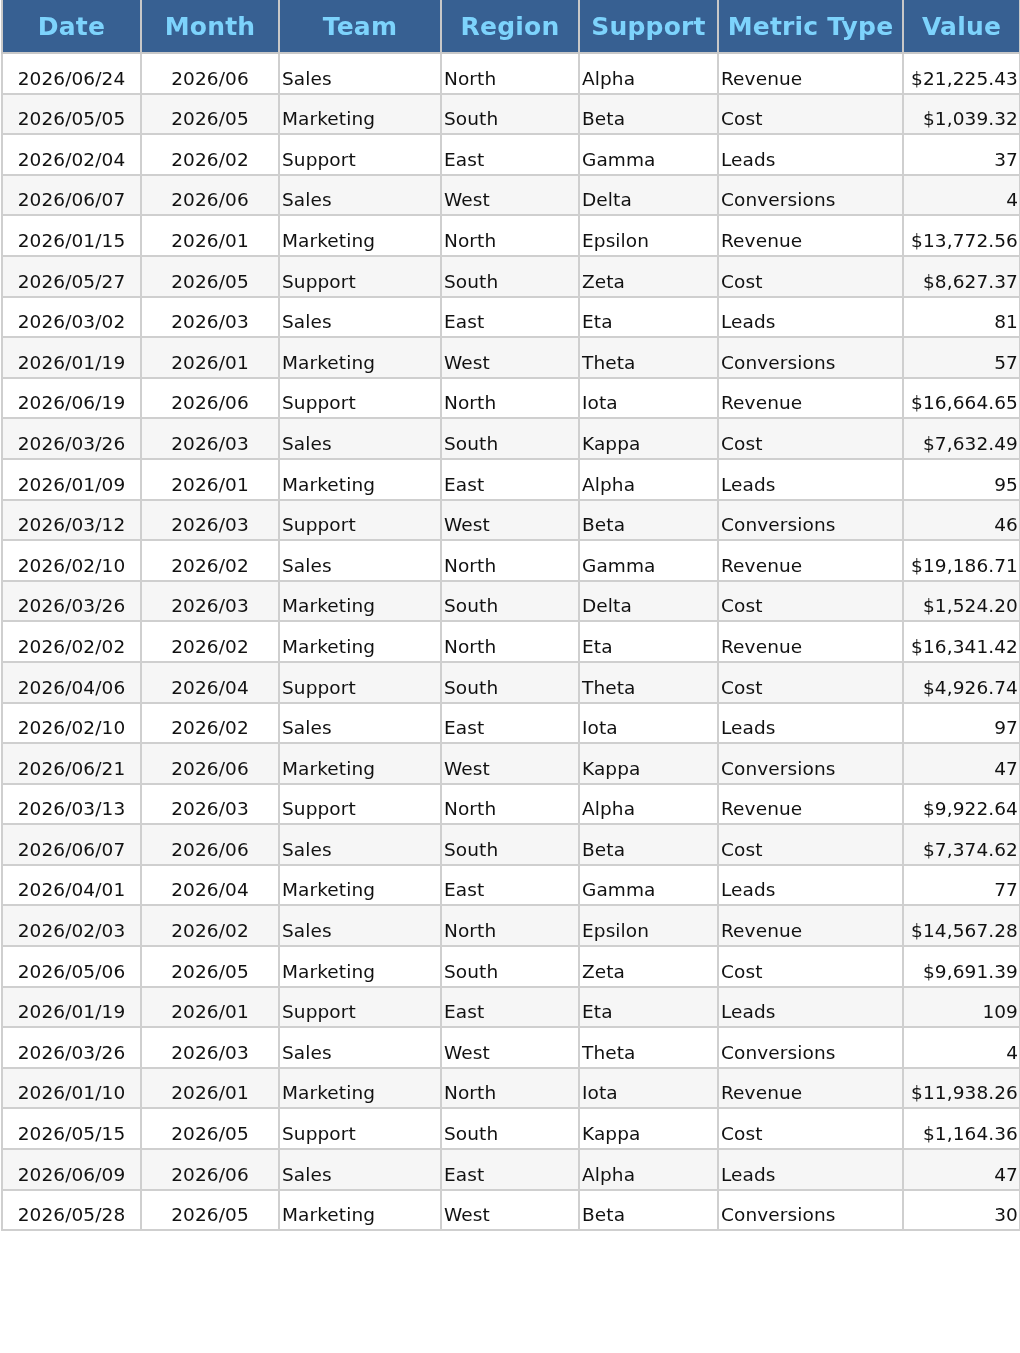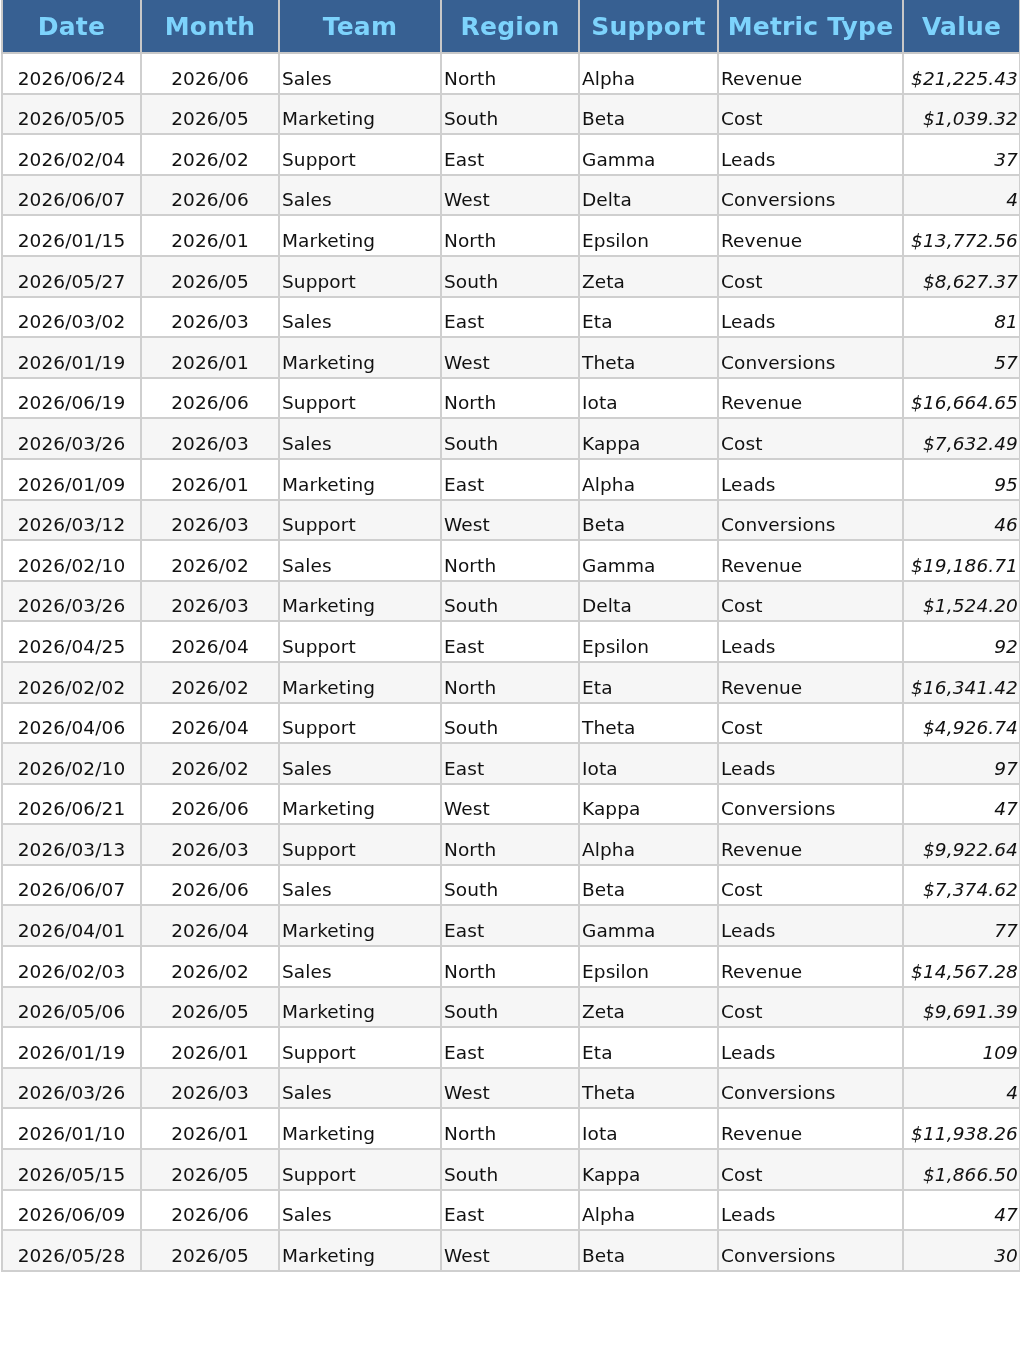--- a/index.html
+++ b/index.html
@@ -38,21 +38,21 @@
     white-space: nowrap;
     overflow: hidden;
     vertical-align: bottom;
     line-height: 28px;
     letter-spacing: 0.1px;
   }
   tbody tr:nth-child(odd) td { background: #ffffff; }
   tbody tr:nth-child(even) td { background: #f6f6f6; }
   td.center { text-align: center; }
   td.left { text-align: left; }
-  td.right { text-align: right; padding-right: 1px; font-style: italic; }
+  td.right { text-align: right; padding-right: 1px; }
 </style>
 </head>
 <body>
 
 <table class="grid">
   <colgroup>
     <col class="c-date">
       <col class="c-month">
       <col class="c-team">
       <col class="c-region">
@@ -192,29 +192,20 @@
       <tr>
         <td class="center">2026/03/26</td>
         <td class="center">2026/03</td>
         <td class="left">Marketing</td>
         <td class="left">South</td>
         <td class="left">Delta</td>
         <td class="left">Cost</td>
         <td class="right">$1,524.20</td>
       </tr>
       <tr>
-        <td class="center">2026/04/25</td>
-        <td class="center">2026/04</td>
-        <td class="left">Support</td>
-        <td class="left">East</td>
-        <td class="left">Epsilon</td>
-        <td class="left">Leads</td>
-        <td class="right">92</td>
-      </tr>
-      <tr>
         <td class="center">2026/02/02</td>
         <td class="center">2026/02</td>
         <td class="left">Marketing</td>
         <td class="left">North</td>
         <td class="left">Eta</td>
         <td class="left">Revenue</td>
         <td class="right">$16,341.42</td>
       </tr>
       <tr>
         <td class="center">2026/04/06</td>
@@ -315,21 +306,21 @@
         <td class="left">Revenue</td>
         <td class="right">$11,938.26</td>
       </tr>
       <tr>
         <td class="center">2026/05/15</td>
         <td class="center">2026/05</td>
         <td class="left">Support</td>
         <td class="left">South</td>
         <td class="left">Kappa</td>
         <td class="left">Cost</td>
-        <td class="right">$1,866.50</td>
+        <td class="right">$1,164.36</td>
       </tr>
       <tr>
         <td class="center">2026/06/09</td>
         <td class="center">2026/06</td>
         <td class="left">Sales</td>
         <td class="left">East</td>
         <td class="left">Alpha</td>
         <td class="left">Leads</td>
         <td class="right">47</td>
       </tr>

